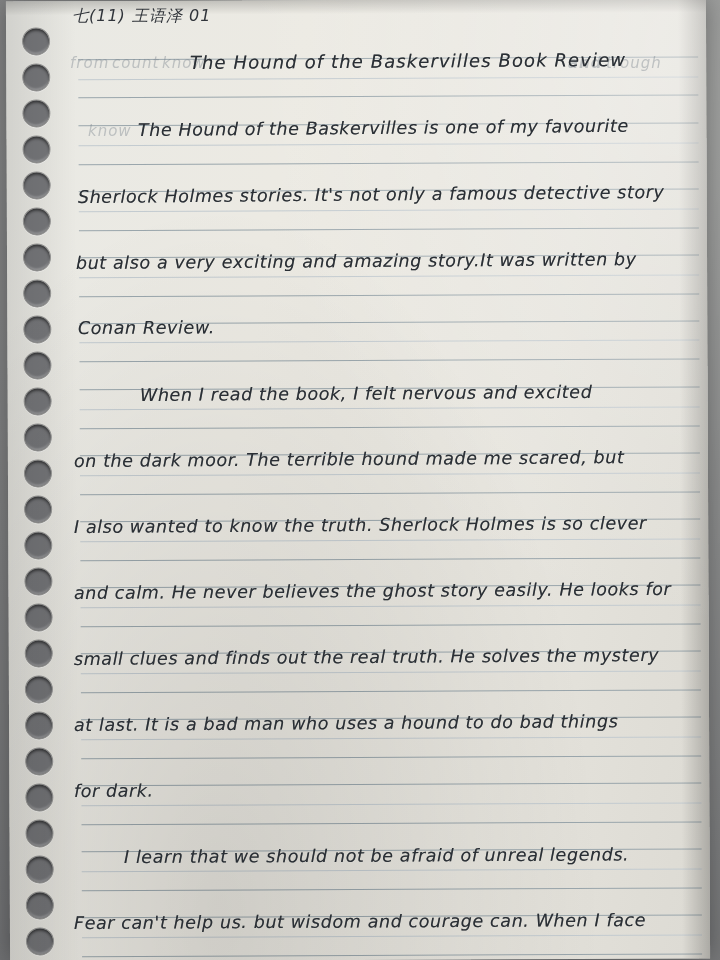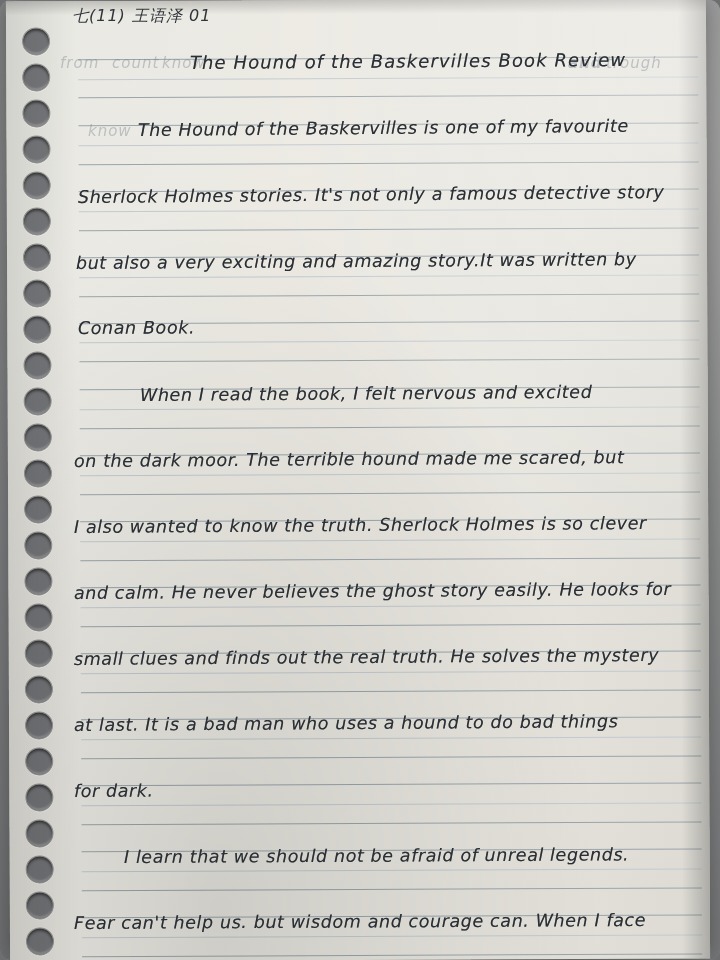--- a/index.html
+++ b/index.html
@@ -13,21 +13,20 @@
     overflow: hidden;
     font-family: "DejaVu Sans", sans-serif;
   }
 
   #page {
     position: relative;
     width: 720px;
     height: 960px;
     background: #8a8b8d;
     overflow: hidden;
-    border-radius: 11px;
   }
 
   
   .bg {
     position: absolute;
     inset: 0;
     background:
       radial-gradient(circle at 82% 12%, #a9aaa8 0%, #8e8f8f 38%, #6f7072 100%);
   }
 
@@ -249,33 +248,33 @@
       <div class="rule faint" style="top:936px"></div>
       <div class="rule" style="top:955px"></div>
     </div>
 
     <div class="edge-shadow-top"></div>
     <div class="edge-shadow-right"></div>
   </div>
 
   <div class="header-note">七(11) 王语泽 01</div>
 
-  <div class="ghost" style="left:60px; top:54px;">from</div>
+  <div class="ghost" style="left:70px; top:54px;">from</div>
   <div class="ghost" style="left:112px; top:54px;">count</div>
   <div class="ghost" style="left:162px; top:54px;">know</div>
   <div class="ghost" style="left:568px; top:54px;font-weight:bold;">and</div>
   <div class="ghost" style="left:606px; top:54px;text-align:center;">trough</div>
   <div class="ghost" style="left:88px; top:122px;">know</div>
 
   <div class="hw ital title-line" style="left:190px; top:52px; transform: rotate(-0.4deg);">The Hound of the Baskervilles Book Review</div>
 
   <div class="hw ital" style="left:138px; top:120px; transform: rotate(-0.5deg);">The Hound of the Baskervilles is one of my favourite</div>
   <div class="hw ital" style="left:78px; top:187px; transform: rotate(-0.5deg);">Sherlock Holmes stories. It's not only a famous detective story</div>
   <div class="hw ital" style="left:76px; top:253px; transform: rotate(-0.4deg);">but also a very exciting and amazing story.It was written by</div>
-  <div class="hw ital" style="left:78px; top:318px; transform: rotate(-0.3deg);">Conan Book.</div>
+  <div class="hw ital" style="left:78px; top:318px; transform: rotate(-0.3deg);">Conan Review.</div>
 
   <div class="hw ital" style="left:140px; top:385px; transform: rotate(-0.4deg);">When I read the book, I felt nervous and excited</div>
   <div class="hw ital" style="left:74px; top:451px; transform: rotate(-0.4deg);">on the dark moor. The terrible hound made me scared, but</div>
   <div class="hw ital" style="left:74px; top:517px; transform: rotate(-0.4deg);">I also wanted to know the truth. Sherlock Holmes is so clever</div>
   <div class="hw ital" style="left:74px; top:583px; transform: rotate(-0.4deg);">and calm. He never believes the ghost story easily. He looks for</div>
   <div class="hw ital" style="left:74px; top:649px; transform: rotate(-0.4deg);">small clues and finds out  the real truth. He solves the mystery</div>
   <div class="hw ital" style="left:74px; top:715px; transform: rotate(-0.4deg);">at last. It is a bad man who uses a hound to do bad things</div>
   <div class="hw ital" style="left:74px; top:781px; transform: rotate(-0.3deg);">for dark.</div>
 
   <div class="hw ital" style="left:124px; top:847px; transform: rotate(-0.3deg);">I learn that we should not be afraid of unreal legends.</div>

